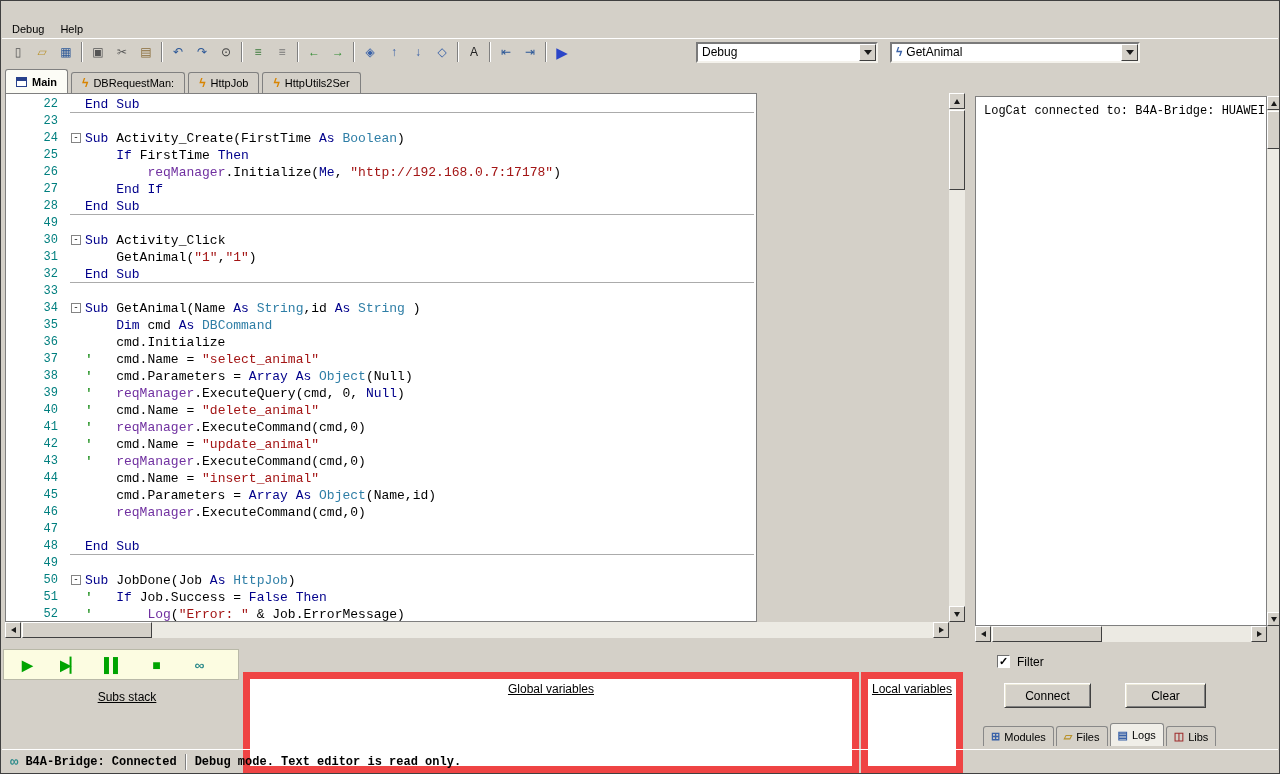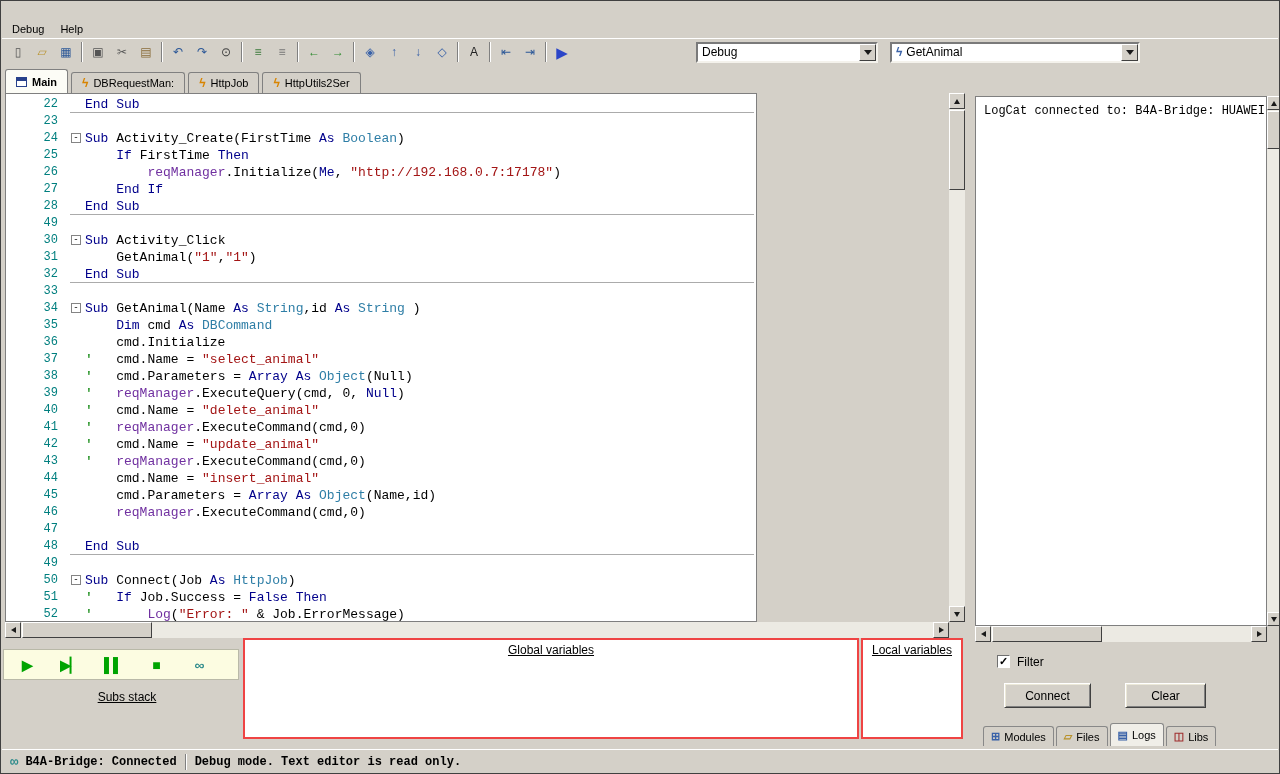--- a/index.html
+++ b/index.html
@@ -103,22 +103,22 @@
   
   .subs-panel { position:absolute; left:0; top:645px; width:240px; height:101px; }
   .debug-toolbar { position:absolute; left:2px; top:3px; width:236px; height:31px;
                    background:#FCFCE1; border:1px solid #B9B9A8;
                    display:flex; align-items:center; gap:13px; padding-left:8px; }
   .dbg-btn { width:30px; height:25px; display:flex; align-items:center; justify-content:center; }
   .dbg-glyph { font-size:14px; font-weight:bold; line-height:1; letter-spacing:-1px; }
   .subs-link { position:absolute; left:0; top:44px; width:100%; text-align:center;
                font-size:12px; color:#000; text-decoration:underline;padding-left:12px; }
 
-  .vars-panel { position:absolute; top:637px; height:101px; background:#FFFFFF;
-                border:2px solid #ef4444; }
+  .vars-panel { position:absolute; top:671px; height:101px; background:#FFFFFF;
+                border:7px solid #ef4444; }
   .globals-panel { left:242px; width:616px; }
   .locals-panel { left:860px; width:102px; }
   .vars-header { text-align:center; text-decoration:underline; font-size:12px; padding-top:3px; color:#000; }
 
   .right-bottom { position:absolute; left:974px; top:645px; width:306px; height:101px; }
   .checkbox { position:absolute; left:22px; top:9px; width:13px; height:13px; background:#FFFFFF;
               border:1px solid; border-color:#707070 #FFFFFF #FFFFFF #707070;
               font-size:11px; line-height:11px; text-align:center; color:#000; font-weight:bold; }
   .filter-label { position:absolute; left:42px; top:9px; font-size:12px; color:#000; }
   .push-btn { position:absolute; height:25px; background:#D4D0C8; font-size:12px; color:#000;
@@ -289,21 +289,21 @@
           <div class="code-line"><div class="gutter">40</div><div class="fold-col"></div><div class="code-text"><span class="c-c">'</span><span class="c-p">   cmd.Name = </span><span class="c-s">"delete_animal"</span></div></div>
           <div class="code-line"><div class="gutter">41</div><div class="fold-col"></div><div class="code-text"><span class="c-c">'</span><span class="c-p">   </span><span class="c-o">reqManager</span><span class="c-p">.ExecuteCommand(cmd,0)</span></div></div>
           <div class="code-line"><div class="gutter">42</div><div class="fold-col"></div><div class="code-text"><span class="c-c">'</span><span class="c-p">   cmd.Name = </span><span class="c-s">"update_animal"</span></div></div>
           <div class="code-line"><div class="gutter">43</div><div class="fold-col"></div><div class="code-text"><span class="c-c">'</span><span class="c-p">   </span><span class="c-o">reqManager</span><span class="c-p">.ExecuteCommand(cmd,0)</span></div></div>
           <div class="code-line"><div class="gutter">44</div><div class="fold-col"></div><div class="code-text"><span class="c-p">    cmd.Name = </span><span class="c-s">"insert_animal"</span></div></div>
           <div class="code-line"><div class="gutter">45</div><div class="fold-col"></div><div class="code-text"><span class="c-p">    cmd.Parameters = </span><span class="c-k">Array As </span><span class="c-t">Object</span><span class="c-p">(Name,id)</span></div></div>
           <div class="code-line"><div class="gutter">46</div><div class="fold-col"></div><div class="code-text"><span class="c-p">    </span><span class="c-o">reqManager</span><span class="c-p">.ExecuteCommand(cmd,0)</span></div></div>
           <div class="code-line"><div class="gutter">47</div><div class="fold-col"></div><div class="code-text"></div></div>
           <div class="code-line"><div class="gutter">48</div><div class="fold-col"></div><div class="code-text"><span class="c-k">End Sub</span></div><div class="proc-sep"></div></div>
           <div class="code-line"><div class="gutter">49</div><div class="fold-col"></div><div class="code-text"></div></div>
-          <div class="code-line"><div class="gutter">50</div><div class="fold-col"><div class="fold-box">-</div></div><div class="code-text"><span class="c-k">Sub </span><span class="c-p">Connect(Job </span><span class="c-k">As </span><span class="c-t">HttpJob</span><span class="c-p">)</span></div></div>
+          <div class="code-line"><div class="gutter">50</div><div class="fold-col"><div class="fold-box">-</div></div><div class="code-text"><span class="c-k">Sub </span><span class="c-p">JobDone(Job </span><span class="c-k">As </span><span class="c-t">HttpJob</span><span class="c-p">)</span></div></div>
           <div class="code-line"><div class="gutter">51</div><div class="fold-col"></div><div class="code-text"><span class="c-c">'</span><span class="c-p">   </span><span class="c-k">If </span><span class="c-p">Job.Success = </span><span class="c-k">False Then</span></div></div>
           <div class="code-line"><div class="gutter">52</div><div class="fold-col"></div><div class="code-text"><span class="c-c">'</span><span class="c-p">       </span><span class="c-o">Log</span><span class="c-p">(</span><span class="c-s">"Error: "</span><span class="c-p"> &amp; Job.ErrorMessage)</span></div></div>
         </div>
     </div>
     <div class="sb-track" style="left:944px; top:0; width:16px; height:529px;">
       <div class="sb-btn" style="left:0; top:0; width:16px; height:16px;">
           <span class="tri-up-s"></span>
         </div>
       <div class="sb-thumb" style="left:0; top:17px; width:16px; height:80px;"></div>
       <div class="sb-btn" style="left:0; bottom:0; width:16px; height:16px;">

